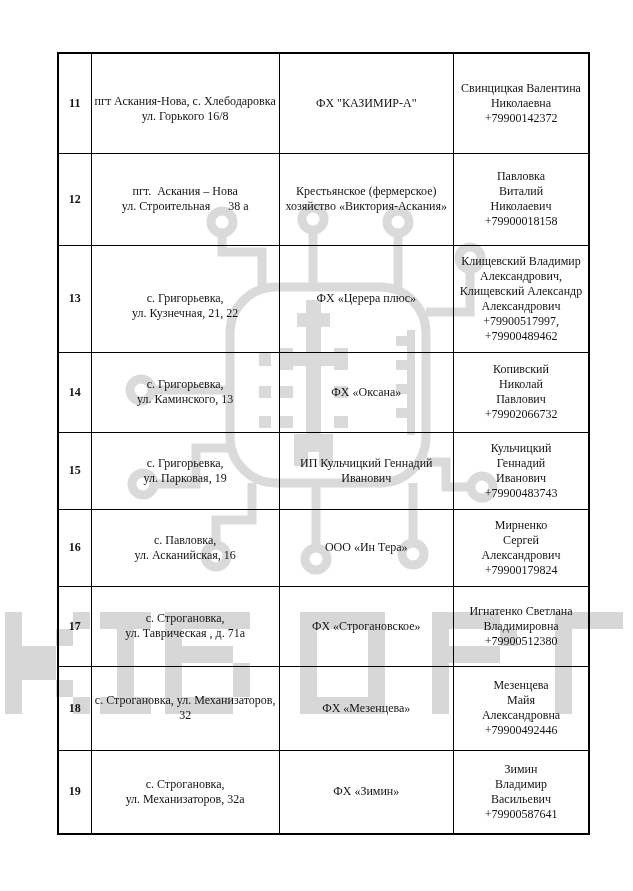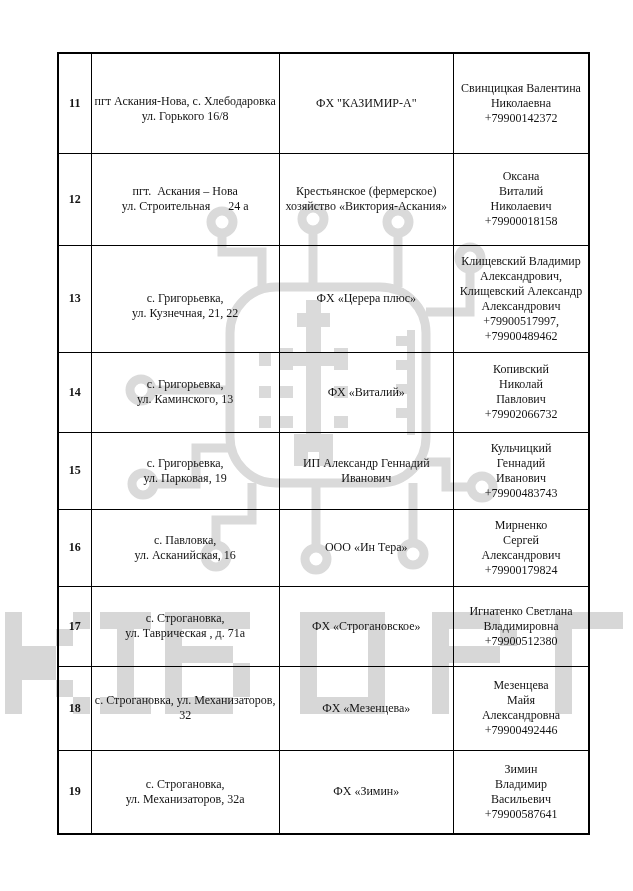--- a/index.html
+++ b/index.html
@@ -196,28 +196,28 @@
             <div class="line">Свинцицкая Валентина</div>
             <div class="line">Николаевна +79900142372</div>
           </td>
         </tr>
         <tr style="height: 92px;">
           <td class="num">
             <div class="line">12</div>
           </td>
           <td class="addr">
             <div class="line">пгт.  Аскания – Нова</div>
-            <div class="line">ул. Строительная      24 а</div>
+            <div class="line">ул. Строительная      38 а</div>
           </td>
           <td class="org">
             <div class="line">Крестьянское (фермерское)</div>
             <div class="line">хозяйство  «Виктория-Аскания»</div>
           </td>
           <td class="contact">
-            <div class="line">Оксана</div>
+            <div class="line">Павловка</div>
             <div class="line">Виталий</div>
             <div class="line">Николаевич</div>
             <div class="line">+79900018158</div>
           </td>
         </tr>
         <tr style="height: 101px;">
           <td class="num">
             <div class="line">13</div>
           </td>
           <td class="addr">
@@ -238,39 +238,39 @@
         </tr>
         <tr style="height: 80px;">
           <td class="num">
             <div class="line">14</div>
           </td>
           <td class="addr">
             <div class="line">с. Григорьевка,</div>
             <div class="line">ул. Каминского, 13</div>
           </td>
           <td class="org">
-            <div class="line">ФХ «Виталий»</div>
+            <div class="line">ФХ «Оксана»</div>
           </td>
           <td class="contact">
             <div class="line">Копивский</div>
             <div class="line">Николай</div>
             <div class="line">Павлович</div>
             <div class="line">+79902066732</div>
           </td>
         </tr>
         <tr style="height: 77px;">
           <td class="num">
             <div class="line">15</div>
           </td>
           <td class="addr">
             <div class="line">с. Григорьевка,</div>
             <div class="line">ул. Парковая, 19</div>
           </td>
           <td class="org">
-            <div class="line">ИП Александр Геннадий Иванович</div>
+            <div class="line">ИП Кульчицкий Геннадий Иванович</div>
           </td>
           <td class="contact">
             <div class="line">Кульчицкий</div>
             <div class="line">Геннадий</div>
             <div class="line">Иванович</div>
             <div class="line">+79900483743</div>
           </td>
         </tr>
         <tr style="height: 76px;">
           <td class="num">

